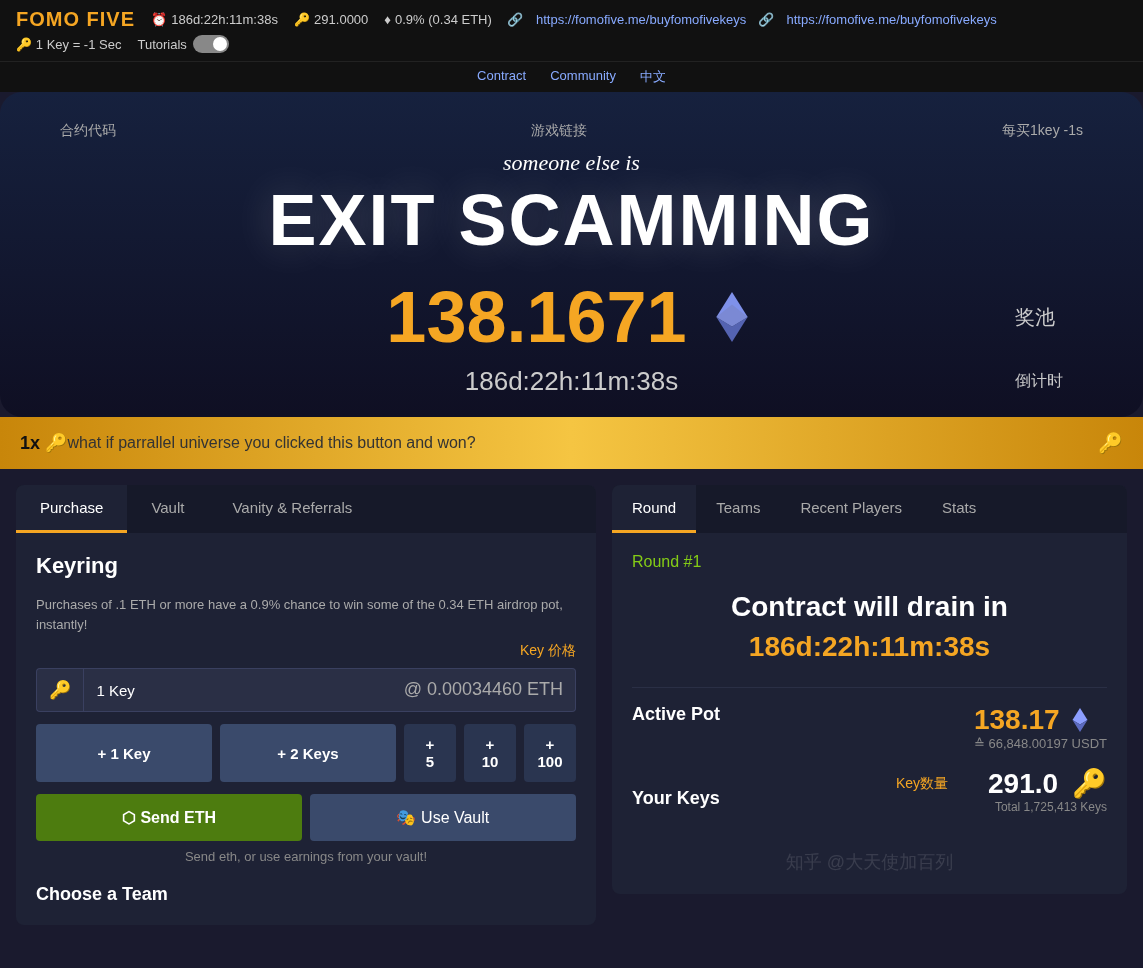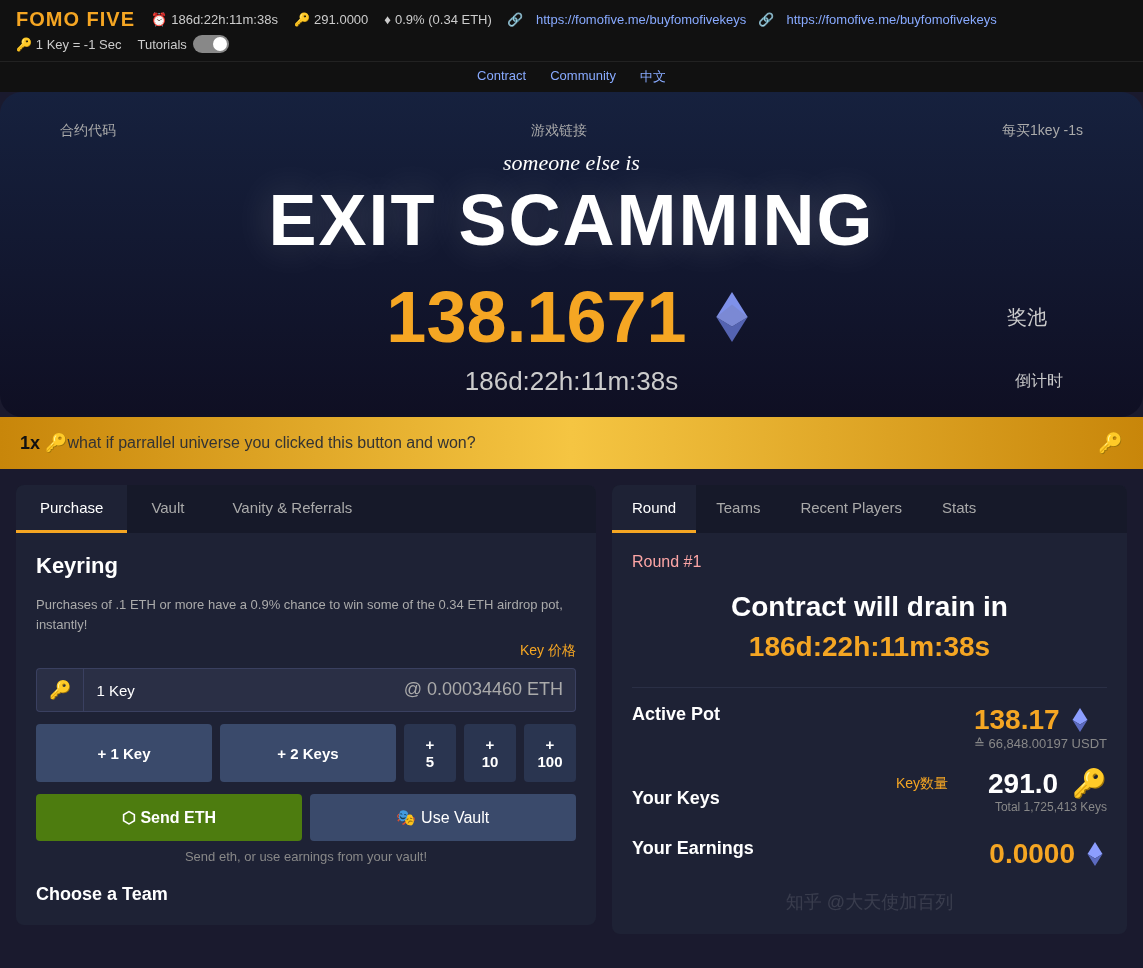--- a/index.html
+++ b/index.html
@@ -312,21 +312,21 @@
     .right-tab.active {
       color: #fff;
       background: #1e2235;
       border-bottom: 3px solid #f5a623;
     }
     .right-panel-body {
       padding: 20px;
     }
     .round-label {
       font-size: 16px;
-      color: #fca5a5;
+      color: #84cc16;
       margin-bottom: 20px;
     }
     .contract-drain {
       text-align: center;
       margin-bottom: 24px;
     }
     .contract-drain-title {
       font-size: 28px;
       font-weight: bold;
       color: #fff;
@@ -480,21 +480,21 @@
   <div class="hero-subtitle">someone else is</div>
   <div class="hero-title">EXIT SCAMMING</div>
 
   <div style="display:flex;align-items:center;gap:20px;margin-bottom:8px;position:relative;width:100%;justify-content:center;">
     <span style="font-size:72px;font-weight:900;color:#f5a623;">138.1671</span>
     <svg class="eth-icon" viewBox="0 0 50 80" fill="none" xmlns="http://www.w3.org/2000/svg">
       <polygon points="25,0 50,40 25,55 0,40" fill="#8c9eff" opacity="0.9"></polygon>
       <polygon points="25,55 50,40 25,80 0,40" fill="#5c6bc0" opacity="0.9"></polygon>
       <polygon points="25,20 50,40 25,55 0,40" fill="#7986cb" opacity="0.7"></polygon>
     </svg>
-    <span style="position:absolute;right:96px;font-size:20px;color:#ccc;">奖池</span>
+    <span style="position:absolute;right:88px;font-size:20px;color:#ccc;">奖池</span>
   </div>
 
   <div style="display:flex;align-items:center;justify-content:center;position:relative;width:100%;">
     <span style="font-size:26px;color:#ccc;">186d:22h:11m:38s</span>
     <span style="position:absolute;right:80px;font-size:16px;color:#ccc;">倒计时</span>
   </div>
 </div>
 
 <div class="banner">
   <span class="banner-left">1x 🔑</span>
@@ -579,28 +579,18 @@
               <span>291.0</span>
               <span>🔑</span>
             </div>
           </div>
           <div class="total-keys-hint">
             <span>Total 1,725,413 Keys</span>
           </div>
         </div>
       </div>
 
-      <div class="stat-row">
-        <span class="stat-label">Your Earnings</span>
-        <div class="stat-value">
-          <span>0.0000</span>
-          <svg class="eth-icon-sm" viewBox="0 0 50 80" fill="none" xmlns="http://www.w3.org/2000/svg">
-            <polygon points="25,0 50,40 25,55 0,40" fill="#8c9eff"></polygon>
-            <polygon points="25,55 50,40 25,80 0,40" fill="#5c6bc0"></polygon>
-          </svg>
-        </div>
-      </div>
 
       <div style="text-align:center;color:rgba(255,255,255,0.12);font-size:18px;margin-top:20px;pointer-events:none;">知乎 @大天使加百列</div>
     </div>
   </div>
 
 </div>
 
 </body></html>

